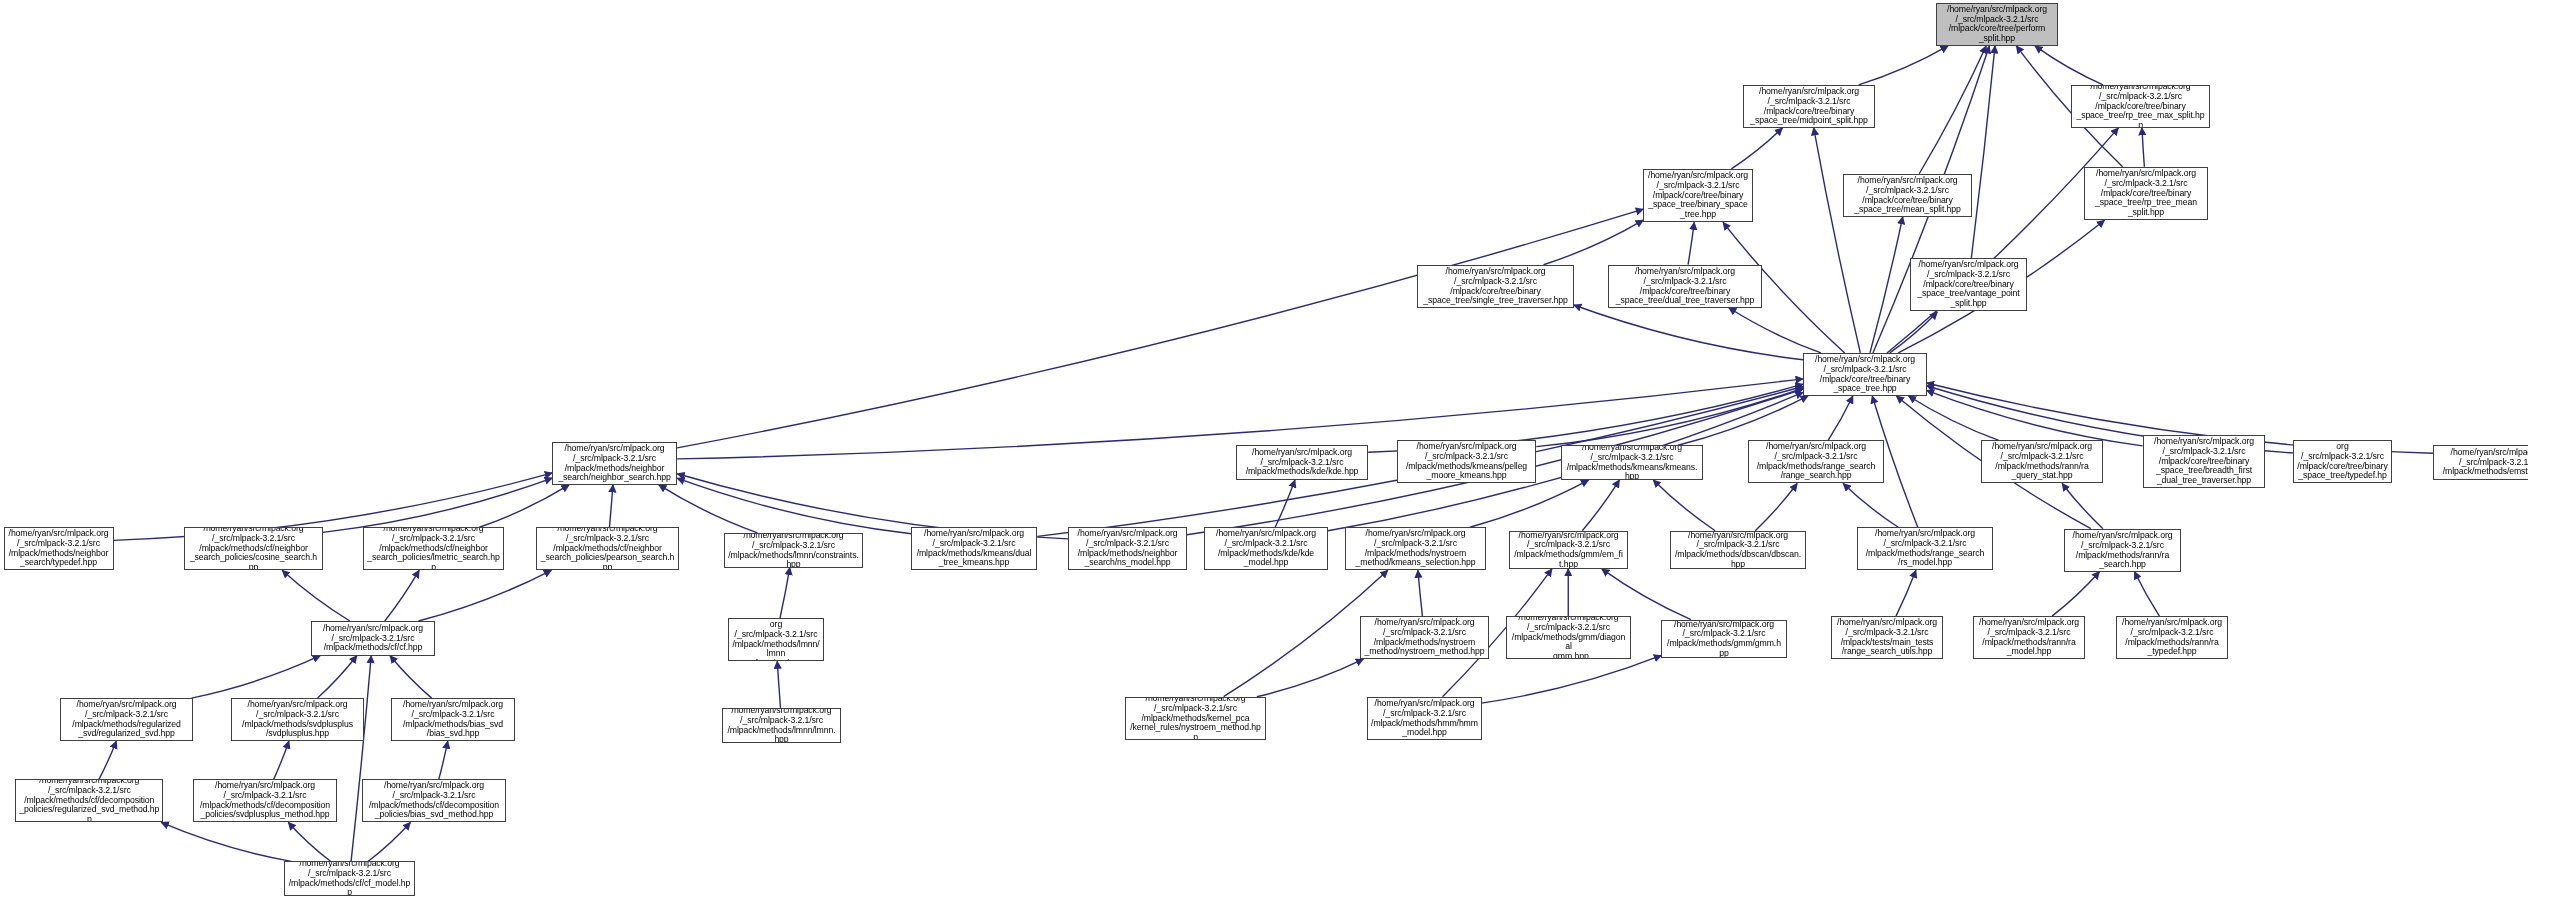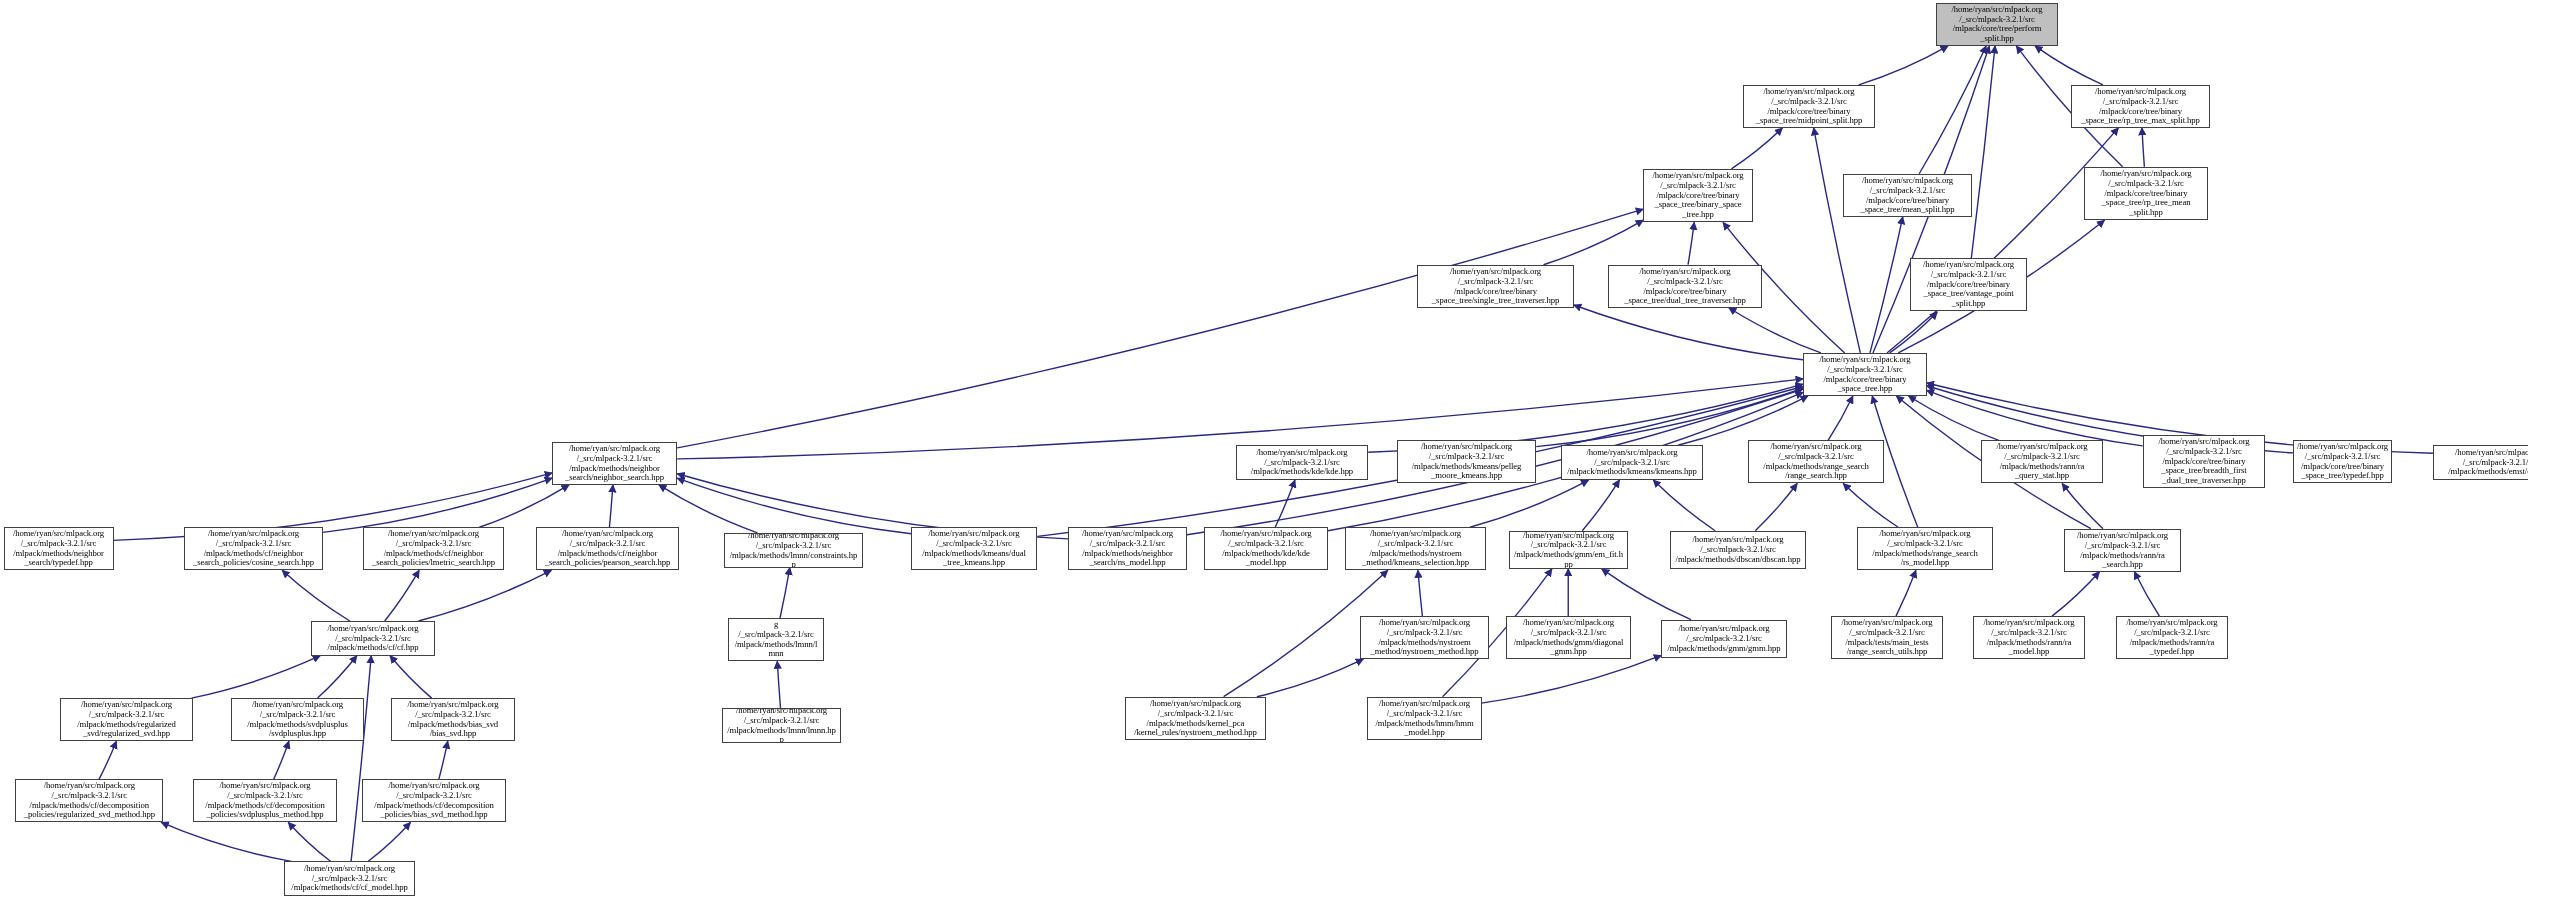--- a/index.html
+++ b/index.html
@@ -5,21 +5,21 @@
   html, body {
     margin: 0;
     padding: 0;
     background: #ffffff;
   }
   #graph {
     position: relative;
     width: 2528px;
     height: 901px;
     background: #ffffff;
-    font-family: Liberation Serif, serif;
+    font-family: Liberation Sans, sans-serif;
     overflow: hidden;
   }
   #edges {
     position: absolute;
     left: 0;
     top: 0;
     width: 2576px;
     height: 901px;
     pointer-events: none;
   }

